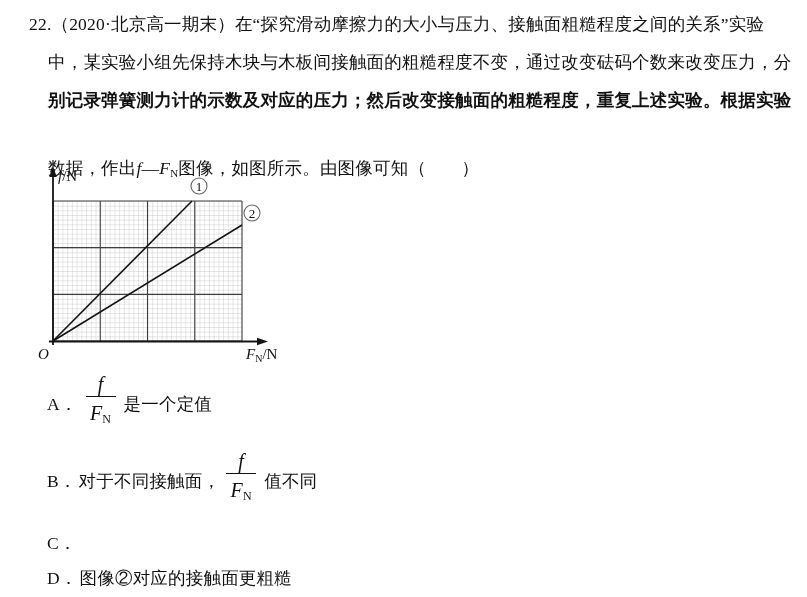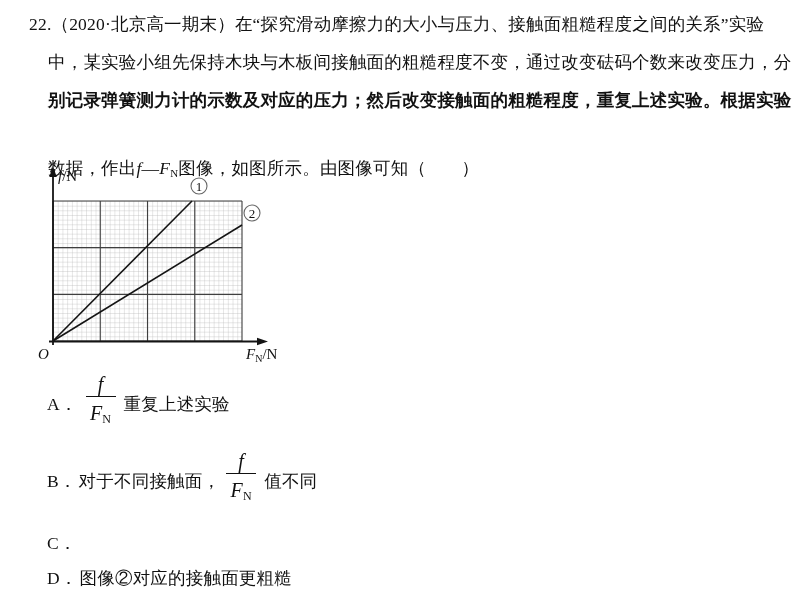--- a/index.html
+++ b/index.html
@@ -100,21 +100,21 @@
   <text x="4" y="195" font-size="15" font-style="italic">O</text>
 </svg>
 
 <div class="abs opt-row" style="left:47px; top:378px; height:52px;">
   <span class="opt-letter">A．</span>
   <span class="frac">
     <span class="num">f</span>
     <span class="bar"></span>
     <span class="den"><span>F</span><sub>N</sub></span>
   </span>
-  <span>重复上述实验</span>
+  <span>是一个定值</span>
 </div>
 
 <div class="abs opt-row" style="left:47px; top:455px; height:52px;">
   <span class="opt-letter">B．</span>
   <span>对于不同接触面，</span>
   <span class="frac">
     <span class="num">f</span>
     <span class="bar"></span>
     <span class="den"><span>F</span><sub>N</sub></span>
   </span>

